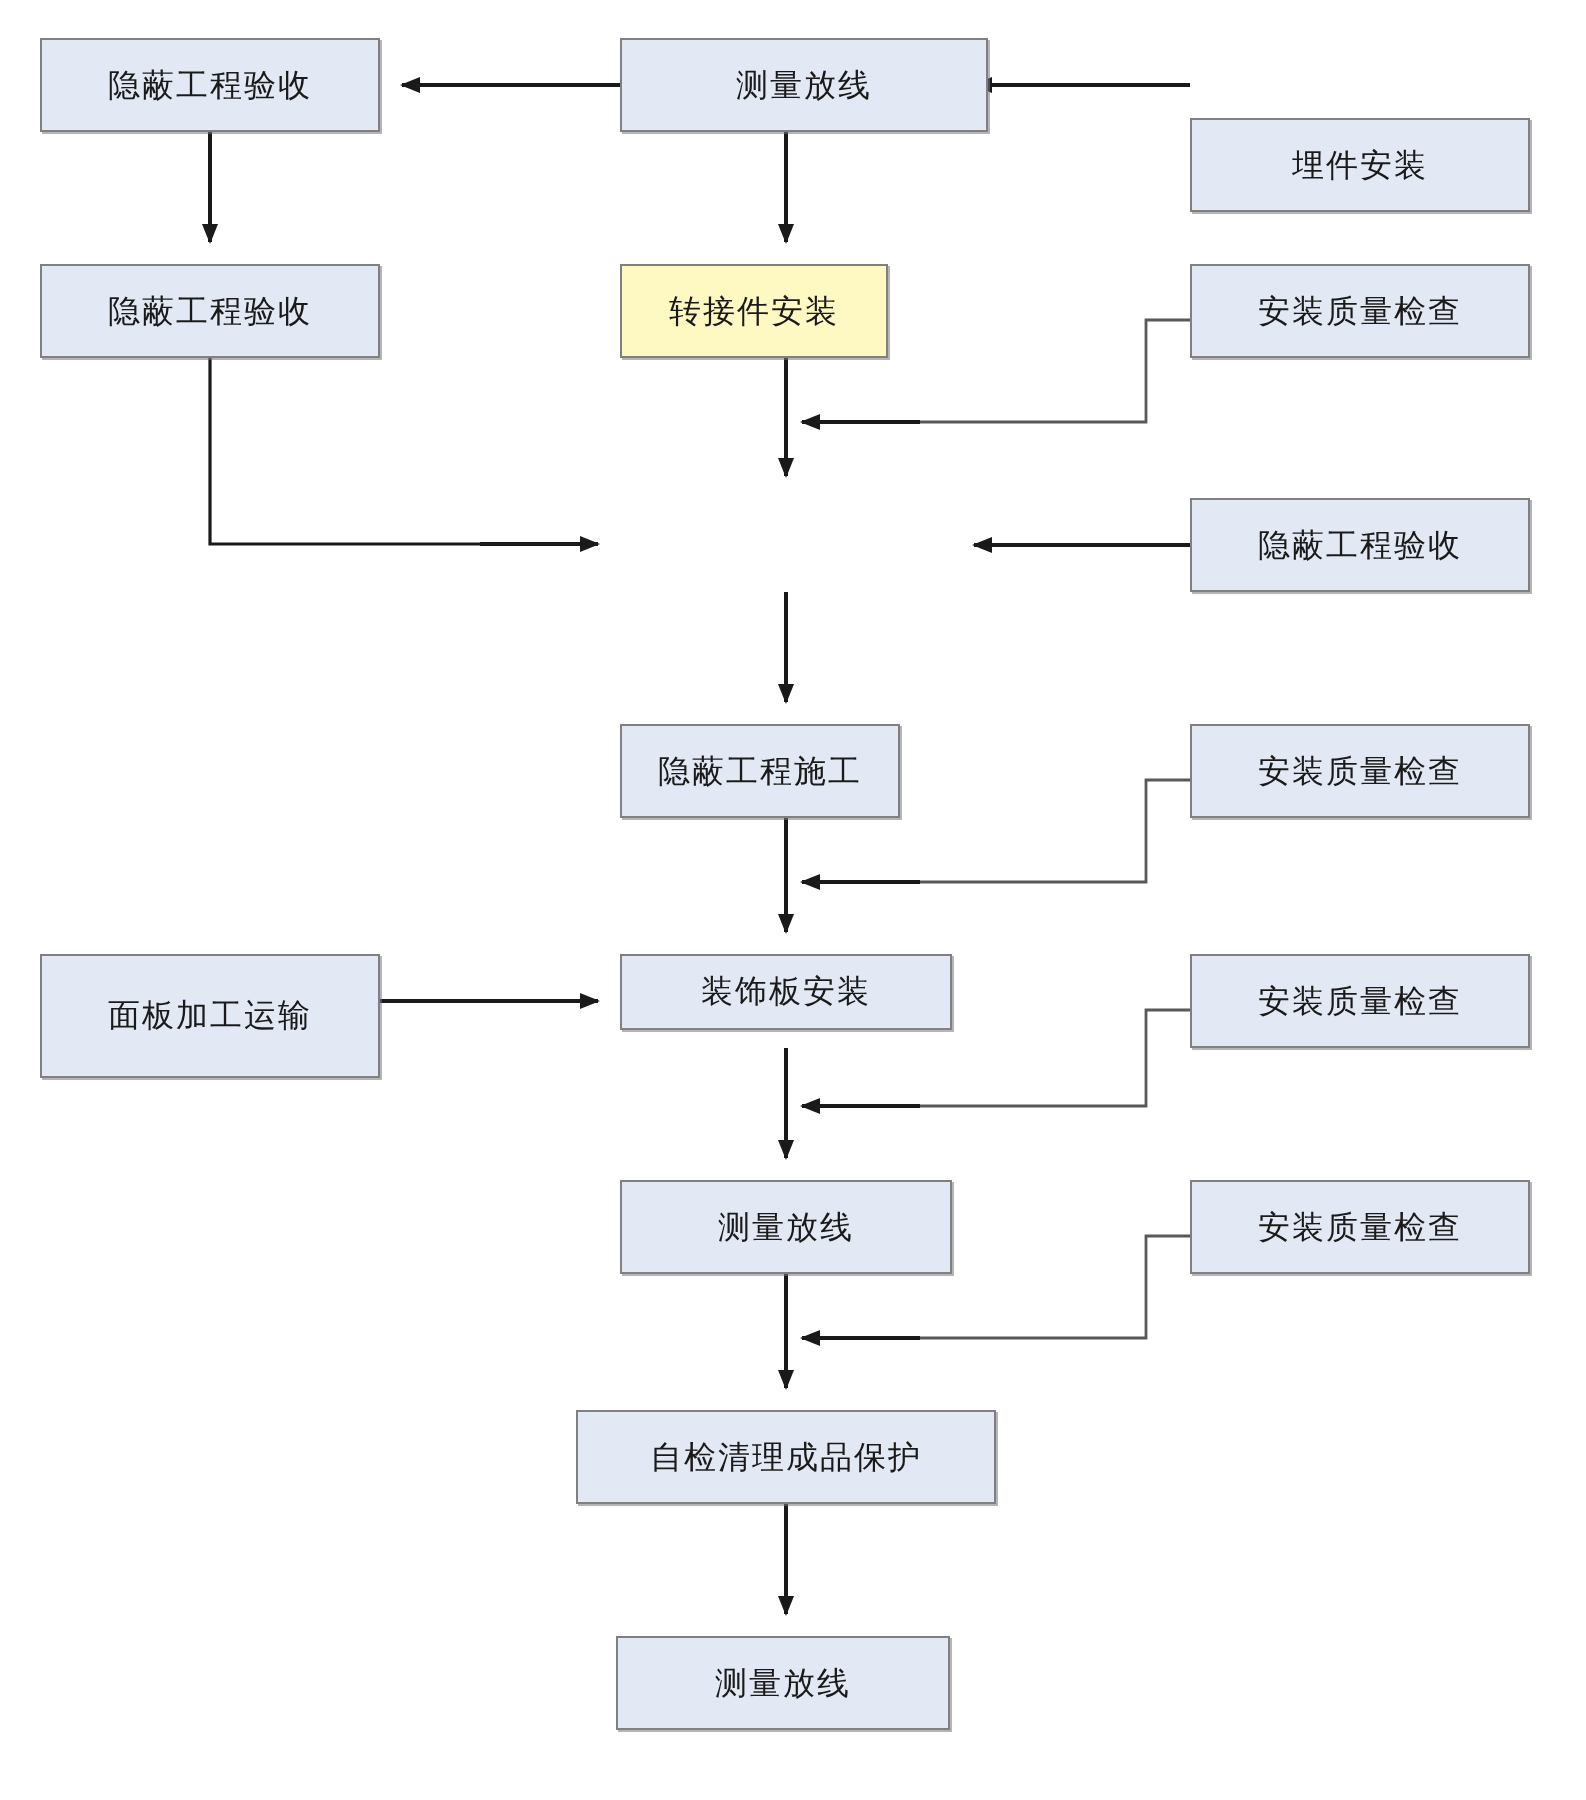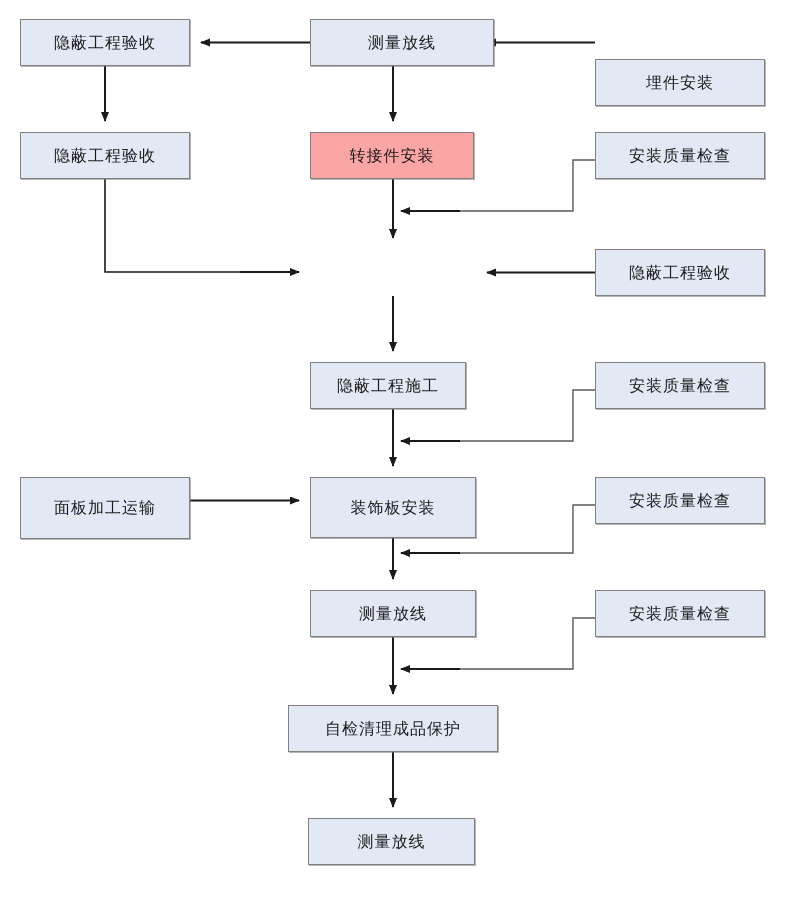--- a/index.html
+++ b/index.html
@@ -101,39 +101,39 @@
   </div>
   <div class="node" id="node-n2" style="left: 310px; top: 19px; width: 184px; height: 47px; background: rgb(226, 232, 244); border-color: rgb(128, 128, 128); color: rgb(26, 26, 26);">
     <span class="node-label">测量放线</span>
   </div>
   <div class="node" id="node-n3" style="left: 595px; top: 19px; width: 170px; height: 47px; background: rgb(226, 232, 244); border-color: rgb(128, 128, 128); color: rgb(26, 26, 26); margin-top: 40px;">
     <span class="node-label">埋件安装</span>
   </div>
   <div class="node" id="node-n4" style="left: 20px; top: 132px; width: 170px; height: 47px; background: rgb(226, 232, 244); border-color: rgb(128, 128, 128); color: rgb(26, 26, 26);">
     <span class="node-label">隐蔽工程验收</span>
   </div>
-  <div class="node" id="node-n5" style="left: 310px; top: 132px; width: 164px; height: 47px; background: #fca5a5; border-color: rgb(128, 128, 128); color: rgb(26, 26, 26);">
+  <div class="node" id="node-n5" style="left: 310px; top: 132px; width: 134px; height: 47px; background: #fef9c3; border-color: rgb(128, 128, 128); color: rgb(26, 26, 26);">
     <span class="node-label">转接件安装</span>
   </div>
   <div class="node" id="node-n6" style="left: 595px; top: 132px; width: 170px; height: 47px; background: rgb(226, 232, 244); border-color: rgb(128, 128, 128); color: rgb(26, 26, 26);">
     <span class="node-label">安装质量检查</span>
   </div>
   <div class="node" id="node-n8" style="left: 595px; top: 249px; width: 170px; height: 47px; background: rgb(226, 232, 244); border-color: rgb(128, 128, 128); color: rgb(26, 26, 26);">
     <span class="node-label">隐蔽工程验收</span>
   </div>
-  <div class="node" id="node-n9" style="left: 310px; top: 362px; width: 156px; height: 47px; background: rgb(226, 232, 244); border-color: rgb(128, 128, 128); color: rgb(26, 26, 26); align-items: center;">
+  <div class="node" id="node-n9" style="left: 310px; top: 362px; width: 140px; height: 47px; background: rgb(226, 232, 244); border-color: rgb(128, 128, 128); color: rgb(26, 26, 26); align-items: center;">
     <span class="node-label">隐蔽工程施工</span>
   </div>
   <div class="node" id="node-n10" style="left: 595px; top: 362px; width: 170px; height: 47px; background: rgb(226, 232, 244); border-color: rgb(128, 128, 128); color: rgb(26, 26, 26);">
     <span class="node-label">安装质量检查</span>
   </div>
   <div class="node" id="node-n11" style="left: 20px; top: 477px; width: 170px; height: 62px; background: rgb(226, 232, 244); border-color: rgb(128, 128, 128); color: rgb(26, 26, 26);">
     <span class="node-label">面板加工运输</span>
   </div>
-  <div class="node" id="node-n12" style="left: 310px; top: 477px; width: 166px; height: 61px; background: rgb(226, 232, 244); border-color: rgb(128, 128, 128); color: rgb(26, 26, 26);">
+  <div class="node" id="node-n12" style="left: 310px; top: 477px; width: 166px; height: 38px; background: rgb(226, 232, 244); border-color: rgb(128, 128, 128); color: rgb(26, 26, 26);">
     <span class="node-label">装饰板安装</span>
   </div>
   <div class="node" id="node-n13" style="left: 595px; top: 477px; width: 170px; height: 47px; background: rgb(226, 232, 244); border-color: rgb(128, 128, 128); color: rgb(26, 26, 26);">
     <span class="node-label">安装质量检查</span>
   </div>
   <div class="node" id="node-n14" style="left: 310px; top: 590px; width: 166px; height: 47px; background: rgb(226, 232, 244); border-color: rgb(128, 128, 128); color: rgb(26, 26, 26);">
     <span class="node-label">测量放线</span>
   </div>
   <div class="node" id="node-n15" style="left: 595px; top: 590px; width: 170px; height: 47px; background: rgb(226, 232, 244); border-color: rgb(128, 128, 128); color: rgb(26, 26, 26);">
     <span class="node-label">安装质量检查</span>

